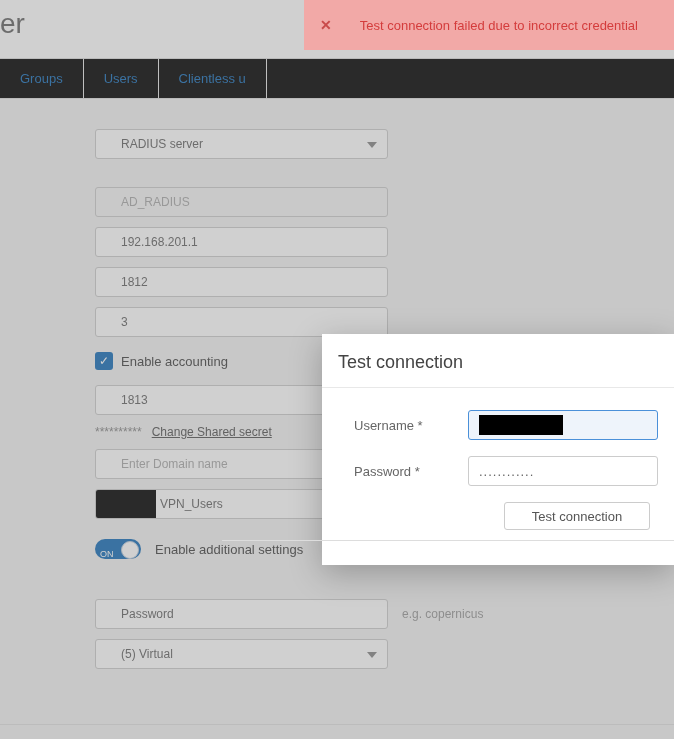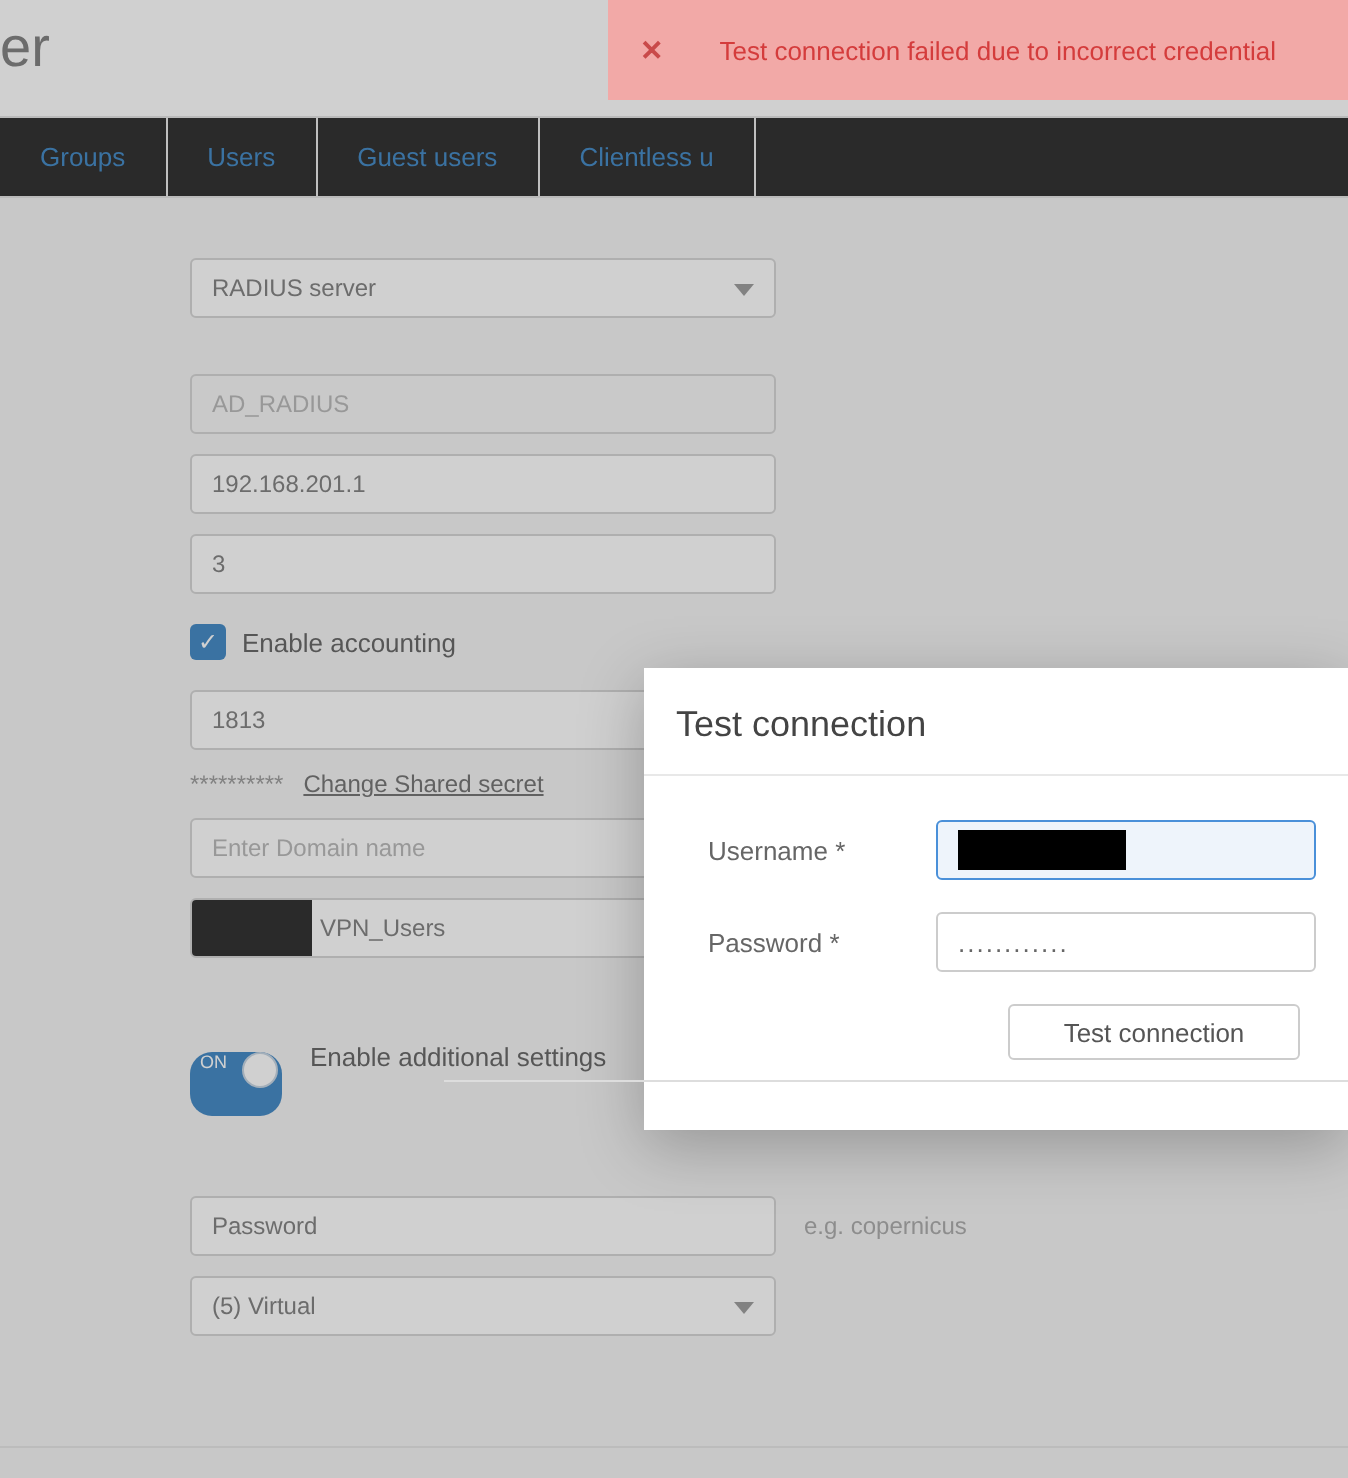--- a/index.html
+++ b/index.html
@@ -37,21 +37,21 @@
     padding: 30px 0 30px 95px;
     background: #f3f3f3;
   }
   .form-row { margin-bottom: 10px; }
   .select-wrap, .text-input {
     width: 293px;
     height: 30px;
     border: 1px solid #ccc;
     border-radius: 3px;
     background: #fff;
-    padding: 0 10px;
+    padding: 0 25px;
     font-size: 12px;
     color: #666;
     display: flex;
     align-items: center;
     position: relative;
   }
   .select-wrap::after {
     content: '';
     position: absolute;
     right: 10px;
@@ -103,27 +103,26 @@
     height: 100%;
   }
   .group-text { padding-left: 4px; color: #666; font-size: 12px; }
   .toggle-row {
     display: flex;
     align-items: center;
     gap: 14px;
     margin-top: 20px;
   }
   .toggle {
-    width: 46px; height: 32px;
+    width: 46px; height: 20px;
     background: #1a6fb8;
     border-radius: 11px;
     position: relative;
     display: flex;
-    align-items: flex-start;
-    margin-top: 27px;
+    align-items: flex-end;
   }
   .toggle .knob {
     width: 18px; height: 18px;
     background: #fff;
     border-radius: 50%;
     position: absolute;
     right: 2px;
     border: 1px solid #bcd;
   }
   .toggle .on-label {
@@ -227,39 +226,43 @@
   .divider-line { border-top: 1px solid #ddd; margin: 0 -100px 0 -100px; width: 900px; }
 </style>
 </head>
 <body>
 
 <div class="page-title">er</div>
 
 <div class="tabs">
   <div class="tab">Groups</div>
   <div class="tab">Users</div>
-  <div class="tab">Guest users</div>
   <div class="tab">Clientless u</div>
 </div>
 
 <div class="content">
   <div class="form-row">
     <div class="select-wrap">
       <span>RADIUS server</span>
     </div>
   </div>
   <div style="height:18px"></div>
   <div class="form-row">
     <div class="text-input disabled-input">
       <span>AD_RADIUS</span>
     </div>
   </div>
   <div class="form-row">
     <div class="text-input">
       <span>192.168.201.1</span>
+    </div>
+  </div>
+  <div class="form-row">
+    <div class="text-input">
+      <span>1812</span>
     </div>
   </div>
   <div class="form-row">
     <div class="text-input">
       <span>3</span>
     </div>
   </div>
   <div class="form-row checkbox-row">
     <div class="checkbox">
       <span>✓</span>

